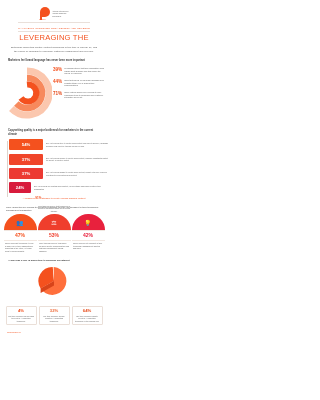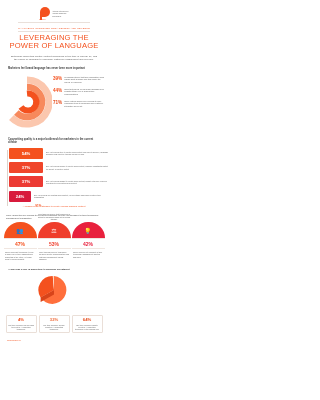--- a/index.html
+++ b/index.html
@@ -134,21 +134,20 @@
         <div>Maximised.</div>
       </div>
     </div>
 
     <div class="rule"></div>
     <div class="kicker">Maximising customer engagement and revenue</div>
     <div class="rule"></div>
 
     <div class="title">
       <div>LEVERAGING THE</div>
-      <div>POWER OF LANGUAGE</div>
     </div>
     <div class="subtitle">Enterprise marketers identify content challenges in the time of COVID-19, and the power of language to maximise customer engagement and revenue.</div>
   </div>
 
   <div class="sec-head">Marketers feel brand language has never been more important</div>
 
   <div class="arc-block">
     <svg class="arc-svg" width="50" height="56" viewBox="0 0 50 56">
 
       <path d="M 25 6 A 22 22 0 1 1 9.5 43.5" fill="none" stroke="#FBC7AE" stroke-width="7" stroke-linecap="butt"></path>

